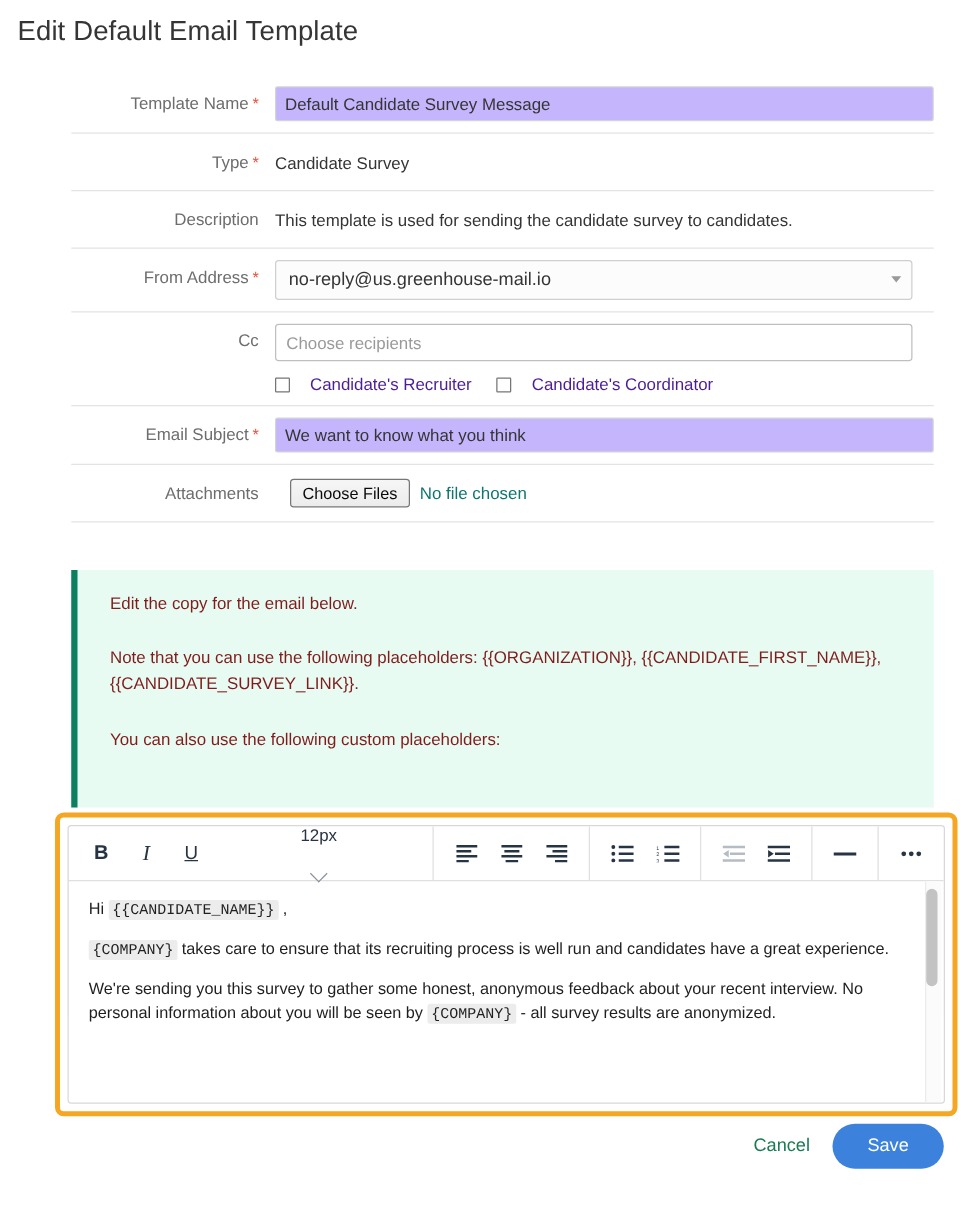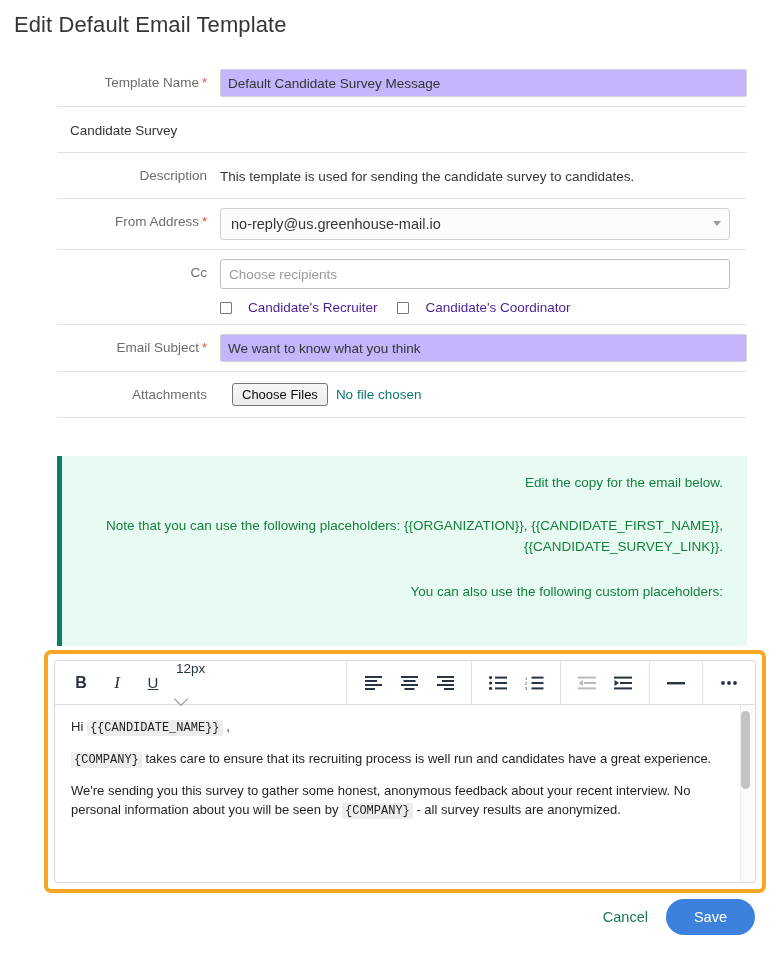--- a/index.html
+++ b/index.html
@@ -155,22 +155,21 @@
     width: 690px;
     min-height: 190px;
     background: #e8fbf2;
     border-left: 5px solid #0a8060;
     padding: 16px 24px 18px 26px;
   }
   .info p {
     margin: 0 0 22px 0;
     font-size: 13.5px;
     line-height: 21px;
-    color: #15803d;
-    text-align: right;
+    color: #7f1d1d;
   }
   .info p:last-child { margin-bottom: 0; margin-top: 24px; }
 
   
   .editor-highlight {
     position: absolute;
     left: 44px; top: 650px;
     width: 722px;
     height: 243px;
     border: 4px solid #f5a623;
@@ -209,21 +208,21 @@
     color: #273444;
     cursor: pointer;
     border-radius: 3px;
     font-size: 15px;
   }
   .tbtn.dim { color: #b6bcc4; }
   .bold-g { font-weight: bold; font-size: 16px; font-family: "Liberation Sans", sans-serif;}
   .ital-g { font-style: italic; font-family: "Liberation Serif", serif; font-size: 17px; }
   .und-g { text-decoration: underline; font-size: 15px; }
   .fontsize-group {
-    display: flex; 
+    display: flex; align-items: center;
     border-right: 1px solid #e0e0e0;
     width: 190px;
     padding-left: 6px;
     justify-content: space-between;
     padding-right: 12px;
     flex-direction: column;
   }
   .fontsize-val { font-size: 13.5px; color: #273444; }
   .chev {
     width: 10px; height: 10px;
@@ -307,20 +306,23 @@
     <div class="frow">
       <div class="flabel">
         <span>Template Name</span><span class="req">*</span>
       </div>
       <div class="fcontrol">
         <input class="txt" type="text" value="Default Candidate Survey Message" style="">
       </div>
     </div>
 
     <div class="frow">
+      <div class="flabel">
+        <span>Type</span><span class="req">*</span>
+      </div>
       <div class="fcontrol">
         <div class="static-val">Candidate Survey</div>
       </div>
     </div>
 
     <div class="frow">
       <div class="flabel">
         <span>Description</span>
       </div>
       <div class="fcontrol">

